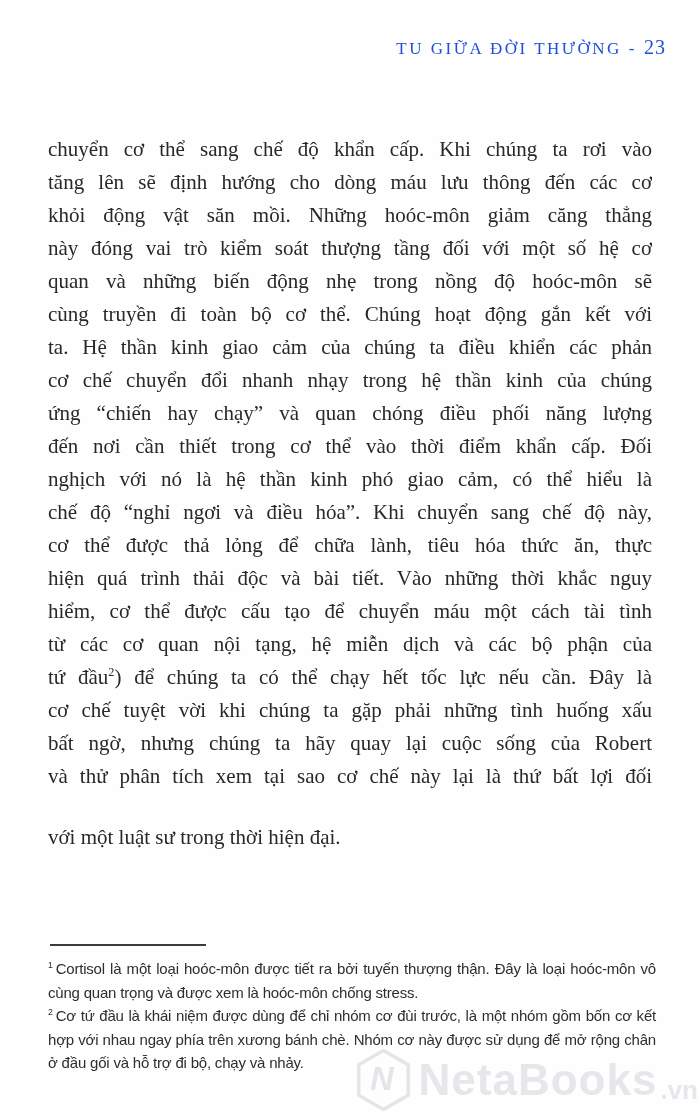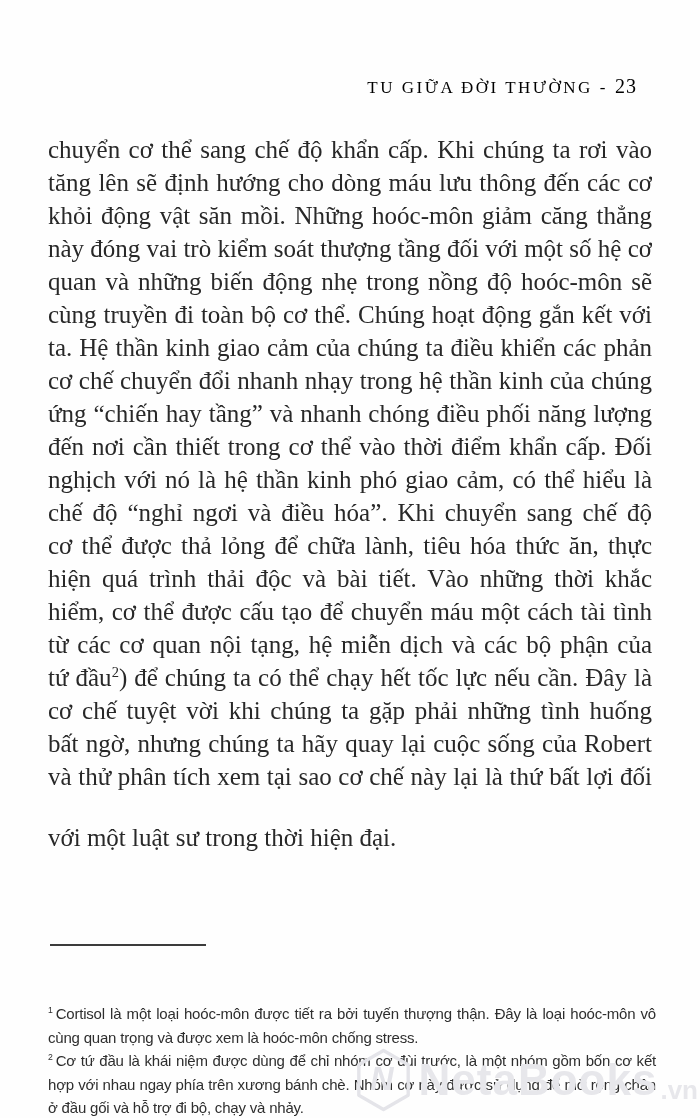--- a/index.html
+++ b/index.html
@@ -8,61 +8,60 @@
     width: 700px;
     height: 1118px;
     background: #fefefe;
     font-family: "Liberation Serif", serif;
     overflow: hidden;
   }
   
   .header {
     position: absolute;
     top: 36px;
-    right: 63px;
+    right: 34px;
     font-size: 17px;
     letter-spacing: 2.5px;
-    color: #000000;
+    color: #1d4ed8;
     white-space: nowrap;
-    margin-top: 39px;
   }
   .header-sep { margin: 0 7px; }
   .page-number { font-size: 20px; letter-spacing: 1px; }
 
   
   .body-text {
     position: absolute;
     top: 133px;
     left: 48px;
     width: 604px;
     color: #282828;
   }
   .bline {
-    font-size: 25px;
+    font-size: 21px;
     line-height: 33px;
     height: 33px;
     overflow: hidden;
     text-align: justify;
     text-align-last: justify;
   }
   .bline.last { text-align-last: left; margin-top: 28px; }
   sup { font-size: 0.58em; vertical-align: super; line-height: 0; }
   .it { font-style: italic; }
 
   
   .fn-rule {
     position: absolute;
     top: 944px;
     left: 50px;
     width: 156px;
     border-top: 2px solid #3c3c3c;
   }
   .footnotes {
     position: absolute;
-    top: 1002px;
+    top: 957px;
     left: 48px;
     width: 608px;
     font-family: "Liberation Sans", sans-serif;
     font-size: 15px;
     line-height: 23.5px;
     letter-spacing: -0.2px;
     color: #2e2e2e;
     text-align: justify;
   }
   .footnote + .footnote { }
@@ -115,21 +114,21 @@
 
   <div class="body-text">
     <div class="bline"><span>chuyển cơ thể sang chế độ khẩn cấp. Khi chúng ta rơi vào</span></div>
     <div class="bline"><span>tăng lên sẽ định hướng cho dòng máu lưu thông đến các cơ</span></div>
     <div class="bline"><span>khỏi động vật săn mồi. Những hoóc-môn giảm căng thẳng</span></div>
     <div class="bline"><span>này đóng vai trò kiểm soát thượng tầng đối với một số hệ cơ</span></div>
     <div class="bline"><span>quan và những biến động nhẹ trong nồng độ hoóc-môn sẽ</span></div>
     <div class="bline"><span>cùng truyền đi toàn bộ cơ thể. Chúng hoạt động gắn kết với</span></div>
     <div class="bline"><span>ta. Hệ thần kinh giao cảm của chúng ta điều khiển các phản</span></div>
     <div class="bline"><span>cơ chế chuyển đổi nhanh nhạy trong hệ thần kinh của chúng</span></div>
-    <div class="bline"><span>ứng “chiến hay tầng” và nhanh chóng điều phối năng lượng</span></div>
+    <div class="bline"><span>ứng “chiến hay chạy” và quan chóng điều phối năng lượng</span></div>
     <div class="bline"><span>đến nơi cần thiết trong cơ thể vào thời điểm khẩn cấp. Đối</span></div>
     <div class="bline"><span>nghịch với nó là hệ thần kinh phó giao cảm, có thể hiểu là</span></div>
     <div class="bline"><span>chế độ “nghỉ ngơi và điều hóa”. Khi chuyển sang chế độ này,</span></div>
     <div class="bline"><span>cơ thể được thả lỏng để chữa lành, tiêu hóa thức ăn, thực</span></div>
     <div class="bline"><span>hiện quá trình thải độc và bài tiết. Vào những thời khắc nguy</span></div>
     <div class="bline"><span>hiểm, cơ thể được cấu tạo để chuyển máu một cách tài tình</span></div>
     <div class="bline"><span>từ các cơ quan nội tạng, hệ miễn dịch và các bộ phận của</span></div>
     <div class="bline"><span>tứ đầu</span><sup>2</sup><span>) để chúng ta có thể chạy hết tốc lực nếu cần. Đây là</span></div>
     <div class="bline"><span>cơ chế tuyệt vời khi chúng ta gặp phải những tình huống xấu</span></div>
     <div class="bline"><span>bất ngờ, nhưng chúng ta hãy quay lại cuộc sống của Robert</span></div>

